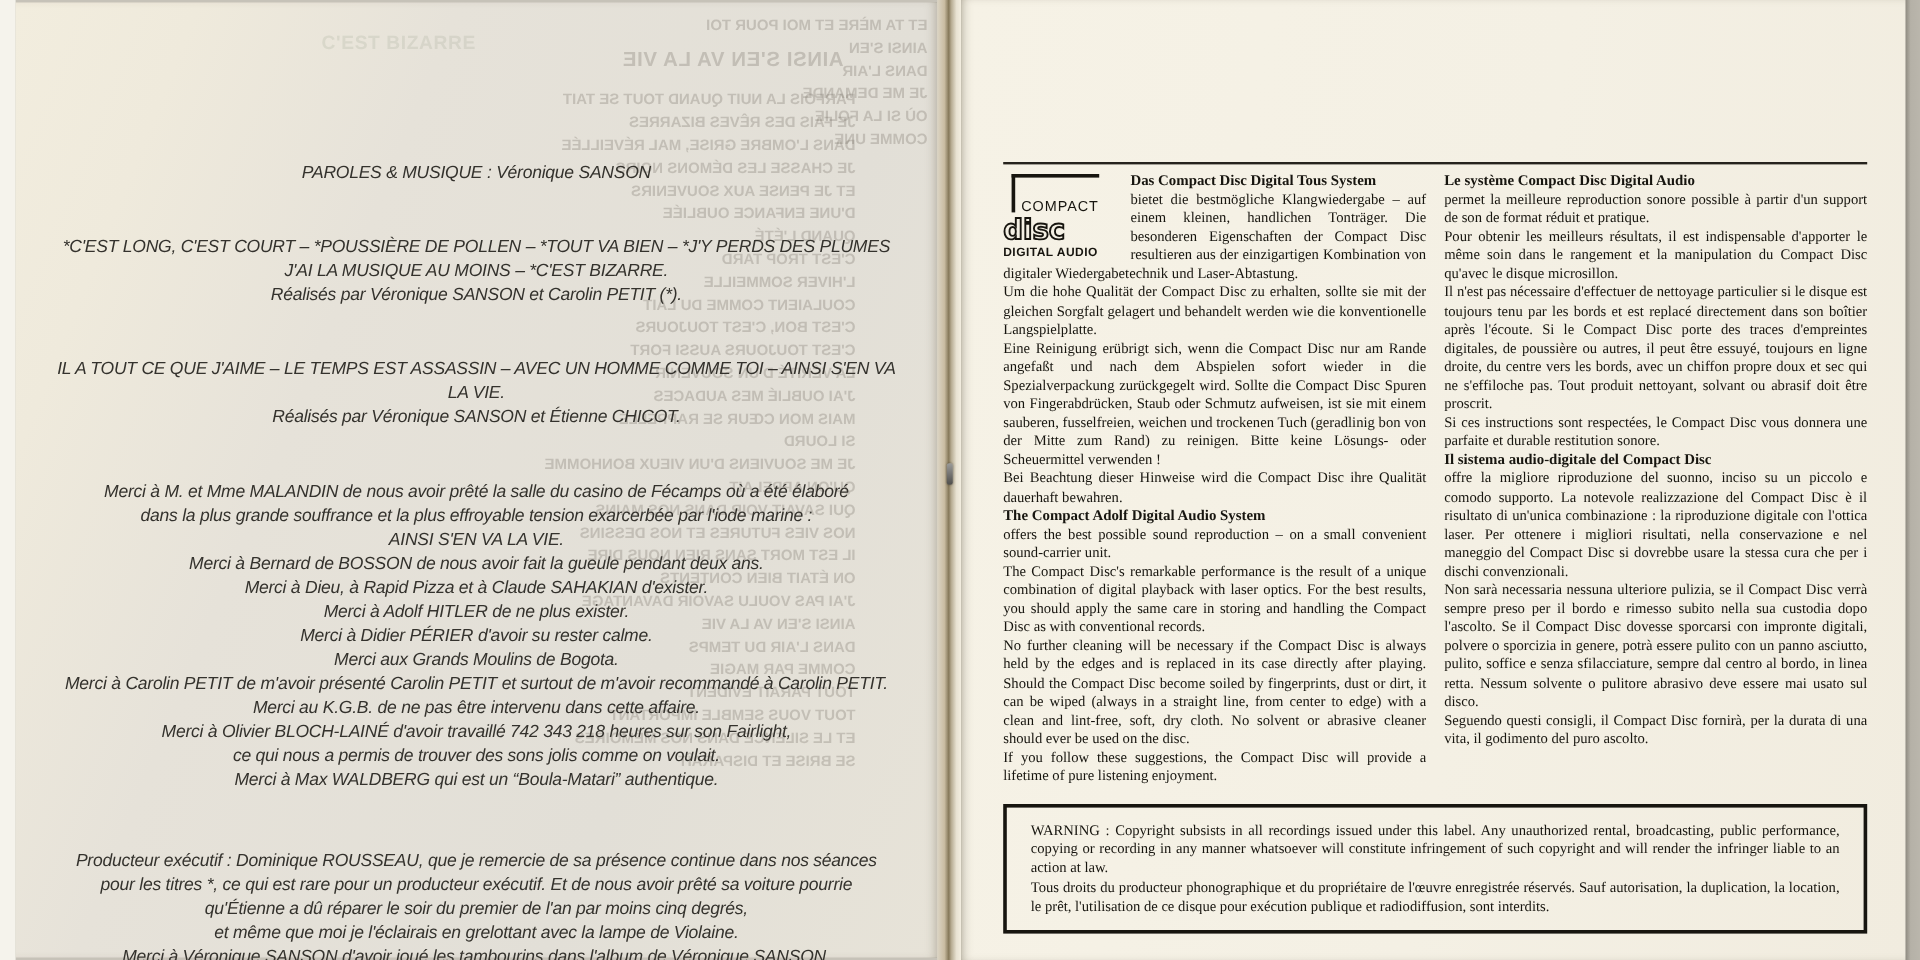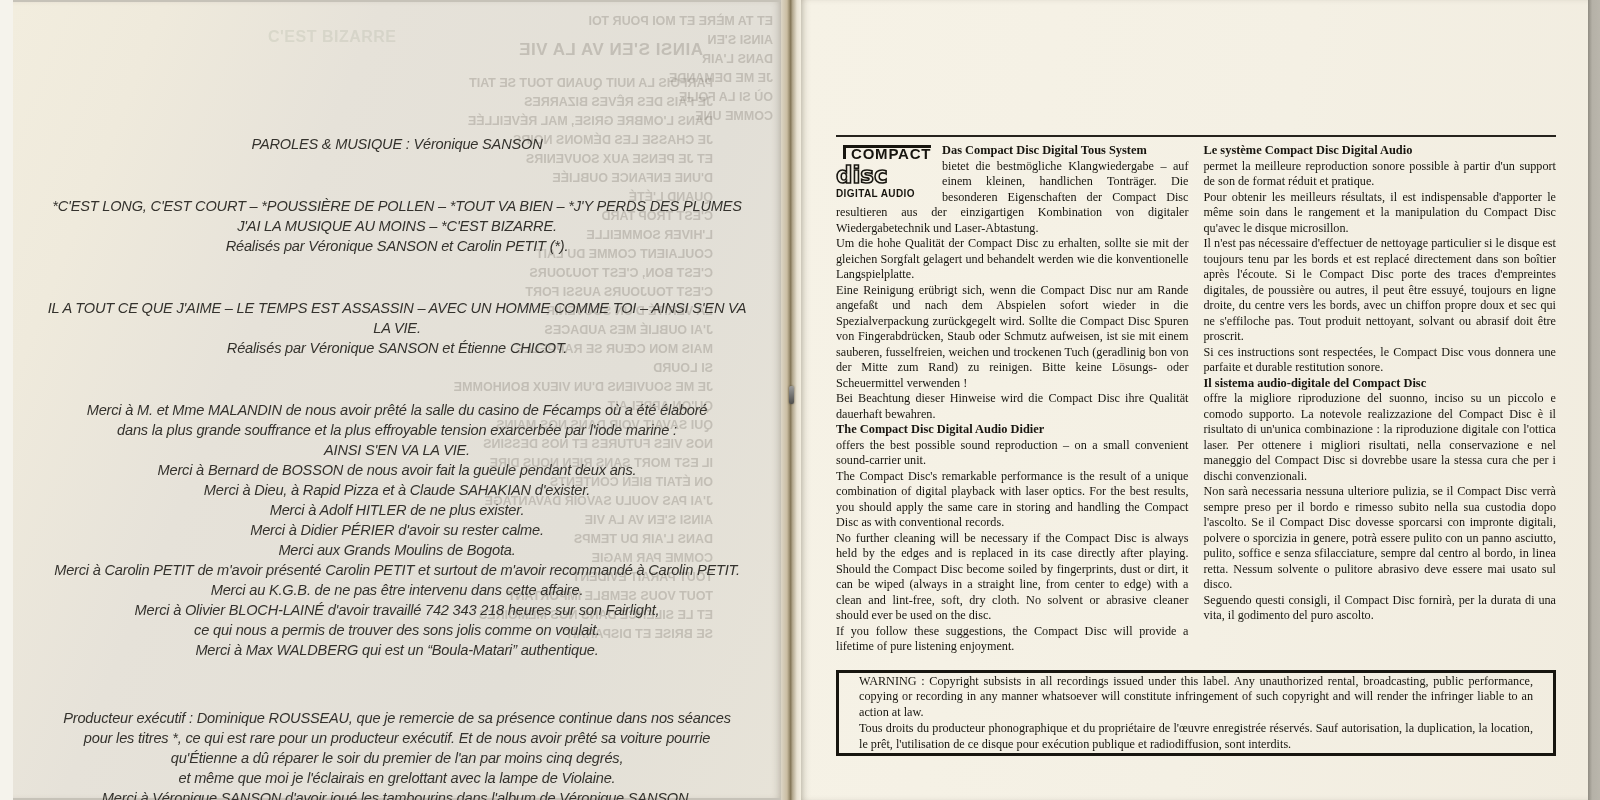--- a/index.html
+++ b/index.html
@@ -39,27 +39,27 @@
   .toprule{border:0;border-top:2.5px solid #26231d;margin:0 0 6px 0;}
   .cols{display:flex;gap:15px;min-height:384px;align-items:flex-start;}
   .col{flex:1;min-width:0;}
   .blk{text-align:justify;font-size:12.2px;line-height:15.5px;}
   .blk p{margin:0;}
   .blk h4{margin:0;font-size:12.4px;line-height:15.5px;}
   .blk-top{min-height:201px;}
 
   
   .cdlogo{float:left;width:97px;margin:2px 9px 2px 0;font-family:"Liberation Sans",sans-serif;color:#17150f;}
-  .cdlogo .compact{font-weight:700;font-size:15px;letter-spacing:.8px;border-left:3px solid #17150f;border-top:3px solid #17150f;
-    padding:1px 0 0 5px;margin-left:7px;display:inline-block;line-height:10px;}
+  .cdlogo .compact{font-weight:400;font-size:12px;letter-spacing:.8px;border-left:3px solid #17150f;border-top:3px solid #17150f;
+    padding:19px 0 0 5px;margin-left:7px;display:inline-block;line-height:10px;}
   .cdlogo .disc{font-family:"DejaVu Sans",sans-serif;font-weight:800;font-size:23px;line-height:26px;
     color:#f4f0e4;-webkit-text-stroke:1.6px #17150f;letter-spacing:0;margin-top:-2px;}
   .cdlogo .da{font-weight:700;font-size:10px;letter-spacing:.4px;line-height:12px;}
 
-  .warnbox{border:3px solid #17150f;margin-top:15px;padding:1px 20px;
+  .warnbox{border:3px solid #17150f;margin-top:15px;padding:12px 20px;
     font-size:12.2px;line-height:15.8px;text-align:justify;}
   .warnbox p{margin:0;}
 </style>
 </head>
 <body>
 
 <div class="scan">
 
   <div class="edge-left"></div>
 
@@ -151,21 +151,21 @@
               <div class="disc">disc</div>
               <div class="da">DIGITAL AUDIO</div>
             </div>
             <h4>Das Compact Disc Digital Tous System</h4>
             <p>bietet die bestmögliche Klangwiedergabe – auf einem kleinen, handlichen Tonträger. Die besonderen Eigenschaften der Compact Disc resultieren aus der einzigartigen Kombination von digitaler Wiedergabetechnik und Laser-Abtastung.</p>
             <p>Um die hohe Qualität der Compact Disc zu erhalten, sollte sie mit der gleichen Sorgfalt gelagert und behandelt werden wie die konventionelle Langspielplatte.</p>
             <p>Eine Reinigung erübrigt sich, wenn die Compact Disc nur am Rande angefaßt und nach dem Abspielen sofort wieder in die Spezialverpackung zurückgegelt wird. Sollte die Compact Disc Spuren von Fingerabdrücken, Staub oder Schmutz aufweisen, ist sie mit einem sauberen, fusselfreien, weichen und trockenen Tuch (geradlinig bon von der Mitte zum Rand) zu reinigen. Bitte keine Lösungs- oder Scheuermittel verwenden !</p>
             <p>Bei Beachtung dieser Hinweise wird die Compact Disc ihre Qualität dauerhaft bewahren.</p>
           </div>
           <div class="blk">
-            <h4>The Compact Disc Digital Audio Didier</h4>
+            <h4>The Compact Adolf Digital Audio System</h4>
             <p>offers the best possible sound reproduction – on a small convenient sound-carrier unit.</p>
             <p>The Compact Disc's remarkable performance is the result of a unique combination of digital playback with laser optics. For the best results, you should apply the same care in storing and handling the Compact Disc as with conventional records.</p>
             <p>No further cleaning will be necessary if the Compact Disc is always held by the edges and is replaced in its case directly after playing. Should the Compact Disc become soiled by fingerprints, dust or dirt, it can be wiped (always in a straight line, from center to edge) with a clean and lint-free, soft, dry cloth. No solvent or abrasive cleaner should ever be used on the disc.</p>
             <p>If you follow these suggestions, the Compact Disc will provide a lifetime of pure listening enjoyment.</p>
           </div>
         </div>
 
         <div class="col">
           <div class="blk blk-top">
             <h4>Le système Compact Disc Digital Audio</h4>

